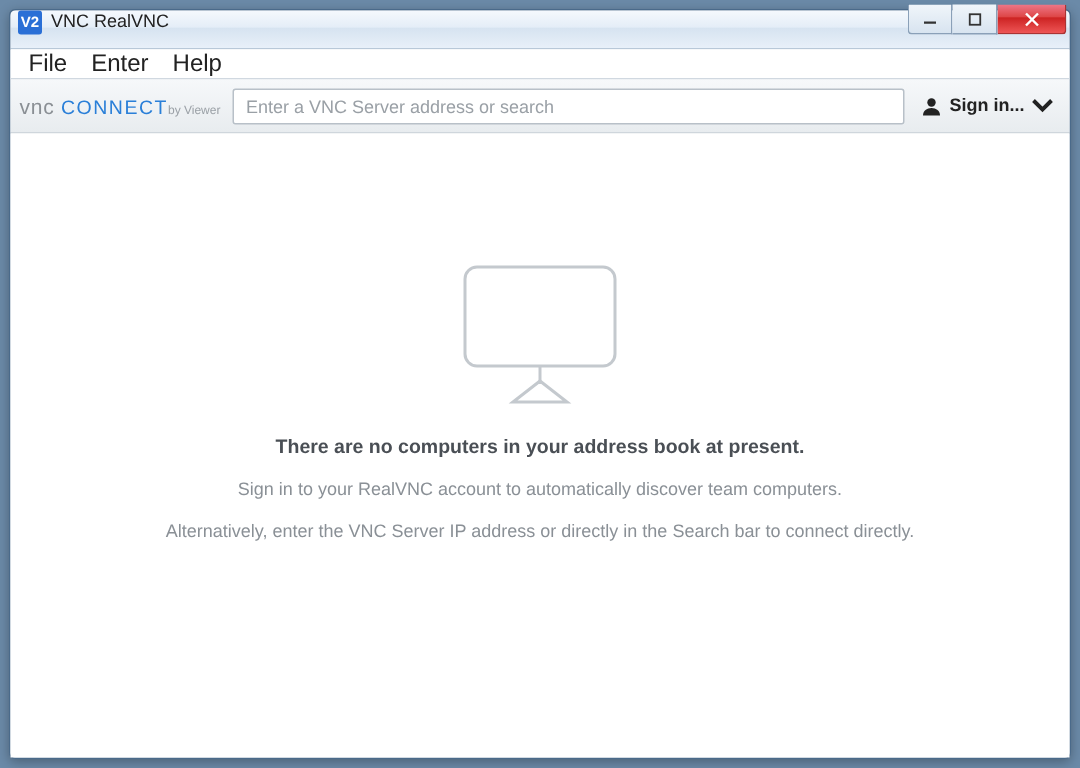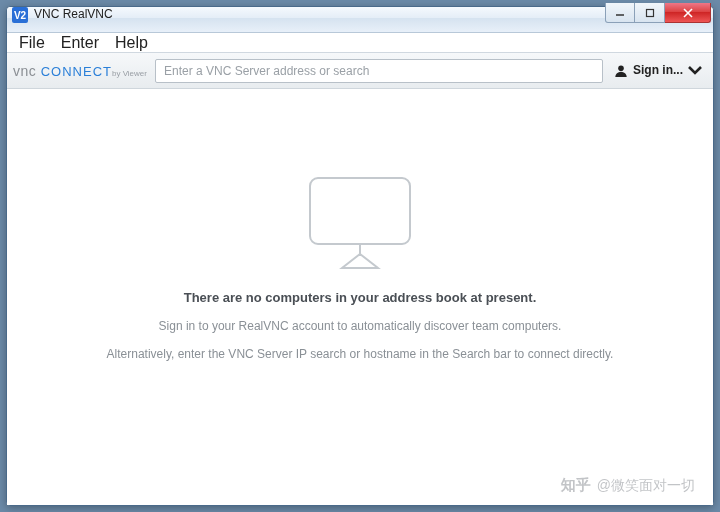--- a/index.html
+++ b/index.html
@@ -177,21 +177,17 @@
   </div>
 
   <div class="content">
     <svg class="monitor-icon" width="120" height="100" viewBox="0 0 120 100">
       <rect x="10" y="6" width="100" height="66" rx="8" ry="8" fill="none" stroke="#c4c9ce" stroke-width="2"></rect>
       <line x1="60" y1="72" x2="60" y2="84" stroke="#c4c9ce" stroke-width="2"></line>
       <path d="M42 96 L60 82 L78 96 Z" fill="none" stroke="#c4c9ce" stroke-width="2"></path>
     </svg>
     <div class="msg-bold">There are no computers in your address book at present.</div>
     <div class="msg">Sign in to your RealVNC account to automatically discover team computers.</div>
-    <div class="msg">Alternatively, enter the VNC Server IP search or hostname in the Search bar to connect directly.</div>
+    <div class="msg">Alternatively, enter the VNC Server IP address or directly in the Search bar to connect directly.</div>
 
-    <div class="watermark">
-      <span class="zh">知乎</span>
-      <span>@微笑面对一切</span>
-    </div>
   </div>
 
 </div>
 
 </body></html>

